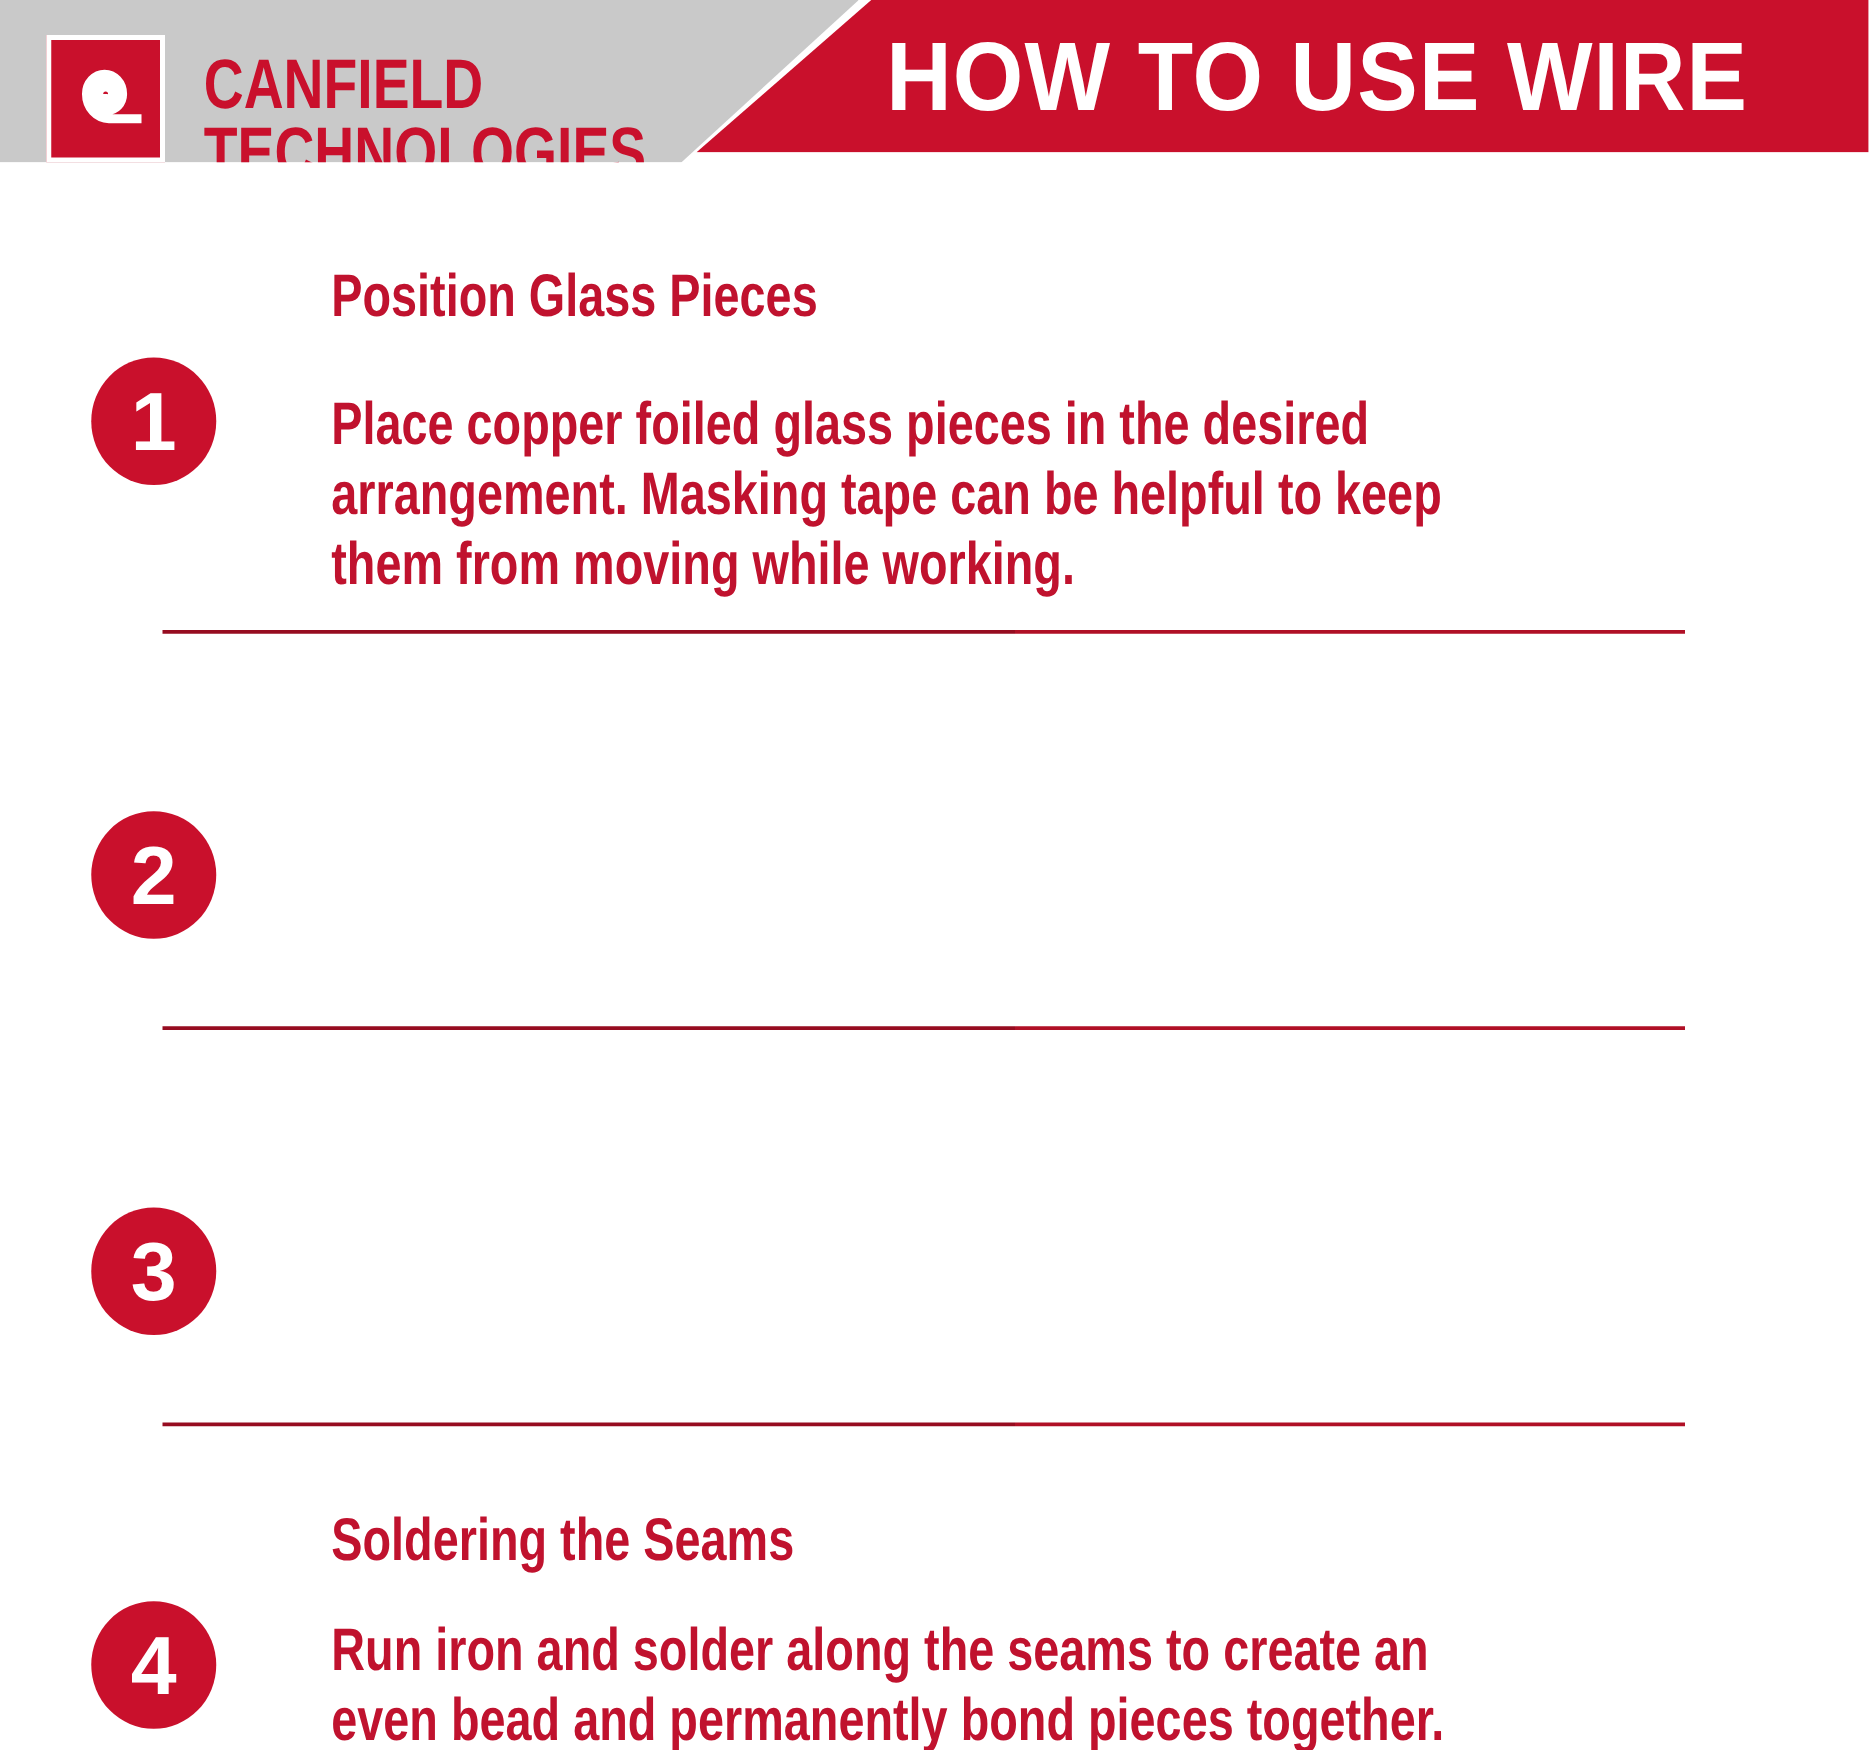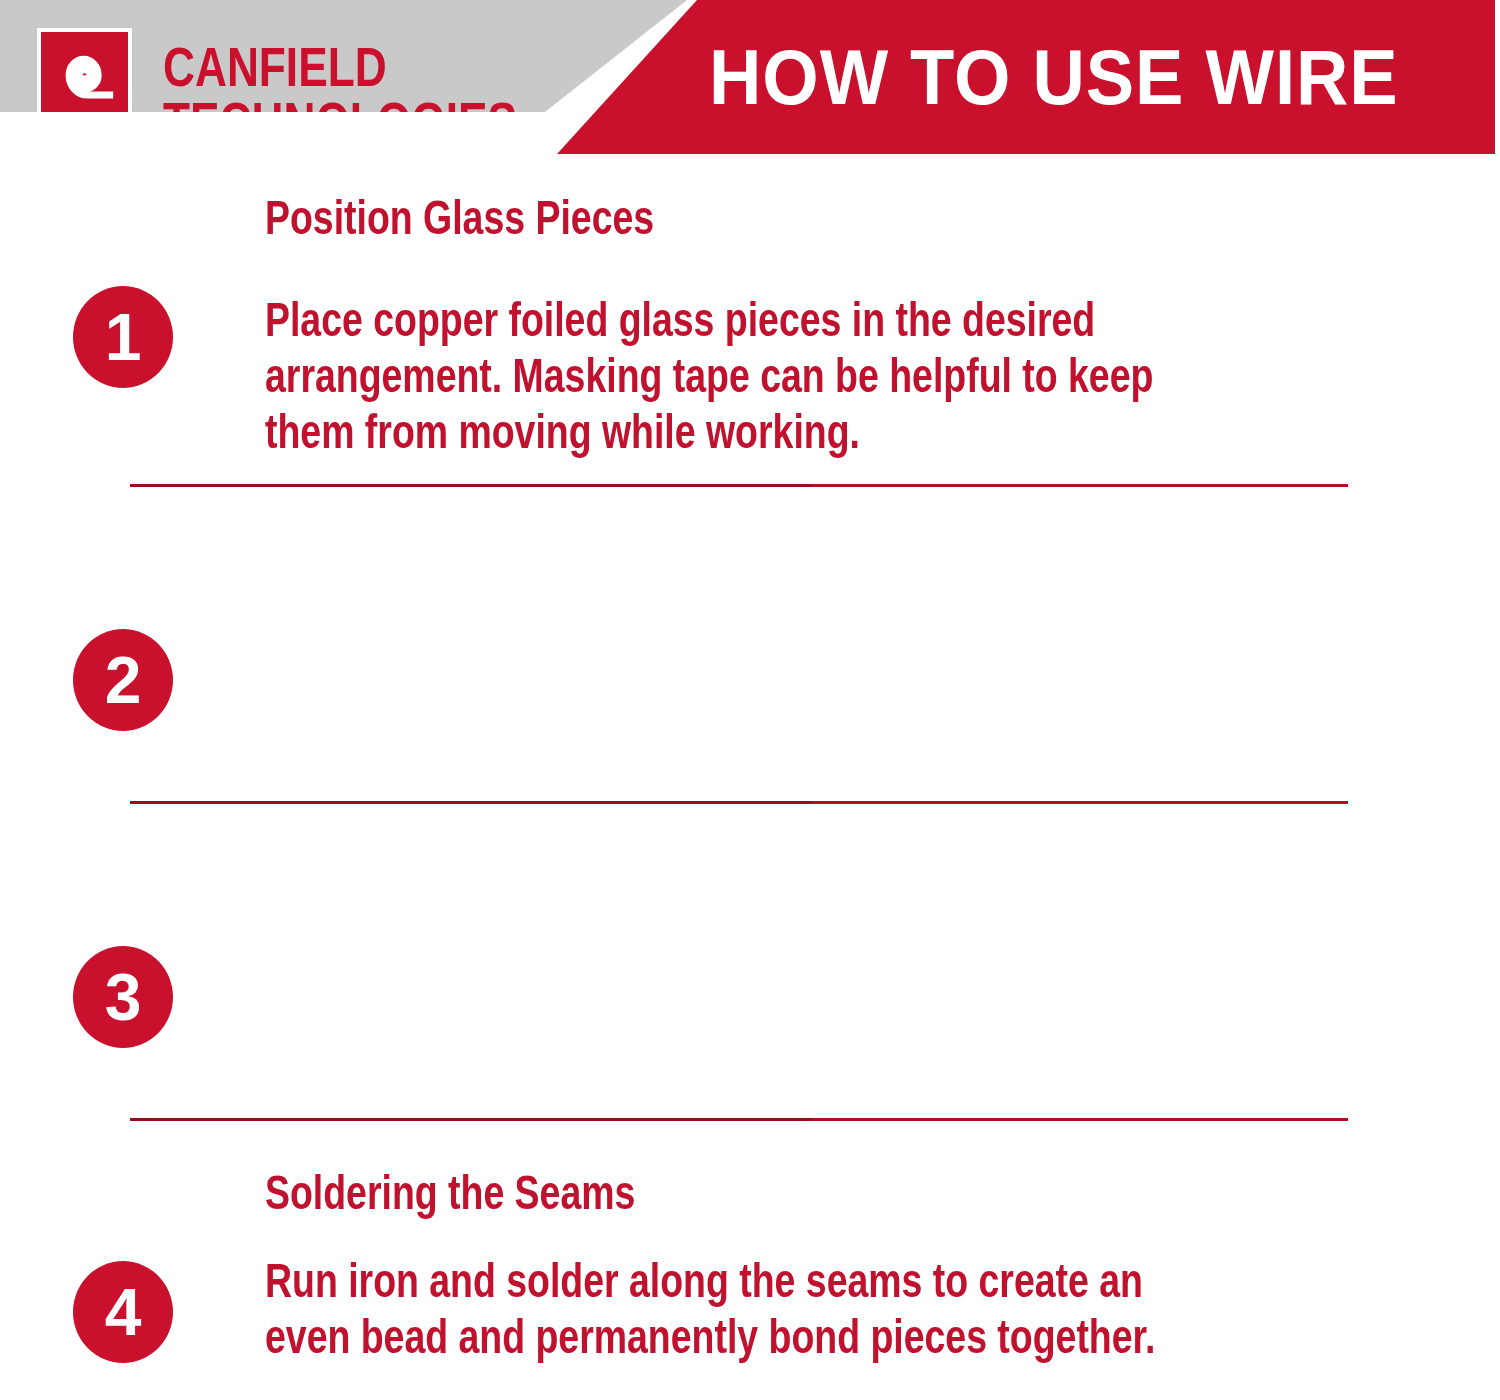--- a/index.html
+++ b/index.html
@@ -13,28 +13,28 @@
   }
 
   
   .header {
     position: relative;
     height: 156px;
   }
   .header-gray {
     position: absolute;
     top: 0; left: 0;
-    width: 687px; height: 112px;
+    width: 687px; height: 130px;
     background: #c9c9c9;
     clip-path: polygon(0 0, 100% 0, calc(100% - 142px) 100%, 0 100%);
   }
   .header-red {
     position: absolute;
     top: 0; left: 557px; right: 5px;
-    height: 154px;
+    height: 122px;
     background: #c9102c;
     clip-path: polygon(140px 0, 100% 0, 100% 100%, 0 100%);
     display: flex;
     align-items: center;
     justify-content: center;
     padding-left: 55px;
   }
   .banner-title {
     margin: 0;
     color: #ffffff;
@@ -87,21 +87,21 @@
     margin-top: 92px;
     border-radius: 50%;
     background: #c9102c;
     color: #ffffff;
     font-size: 66px;
     font-weight: bold;
     display: flex;
     align-items: center;
     justify-content: center;
   }
-  .content { flex: 1; min-width: 0; }
+  .content { flex: 1; min-width: 0; margin-top: 20px; }
   .step-title {
     margin: 0 0 50px 0;
     color: #c0122e;
     font-size: 48px;
     line-height: 48px;
     font-weight: bold;
     white-space: nowrap;
     transform: scaleX(0.78);
     transform-origin: 0 0;
   }

